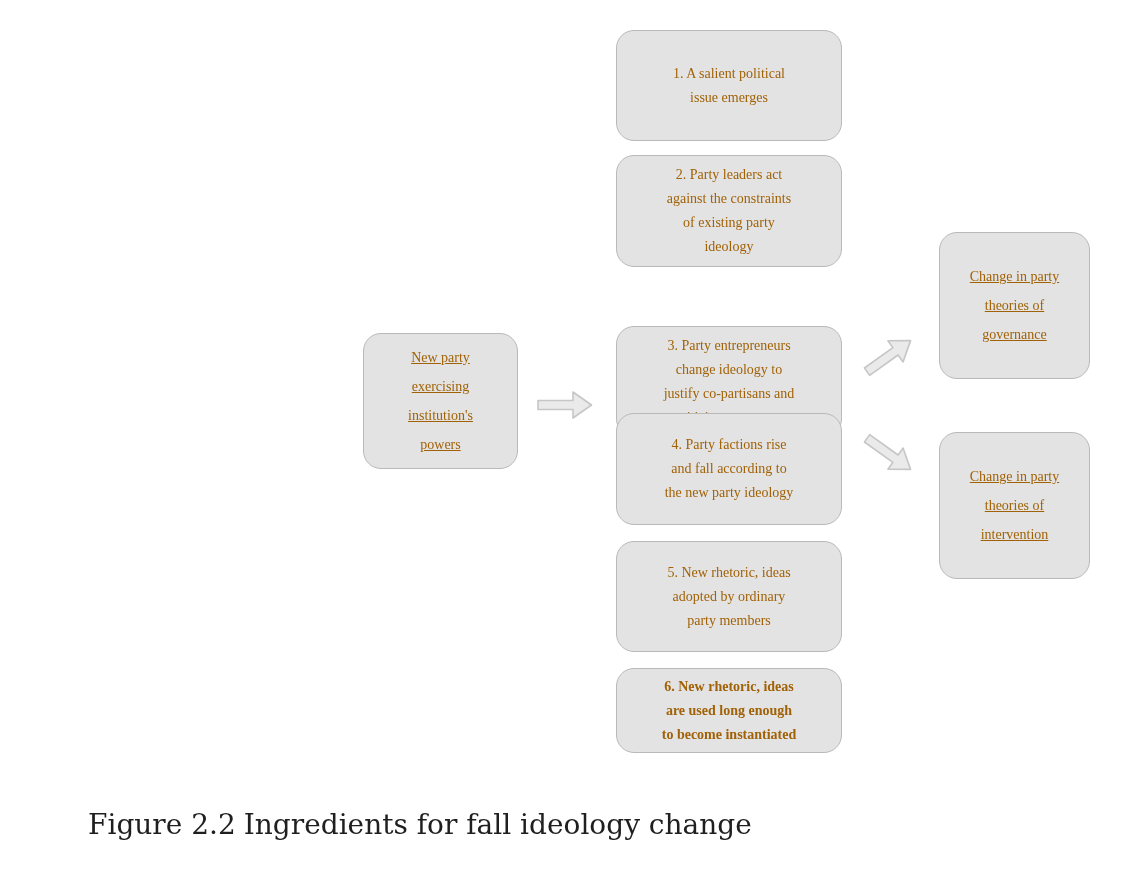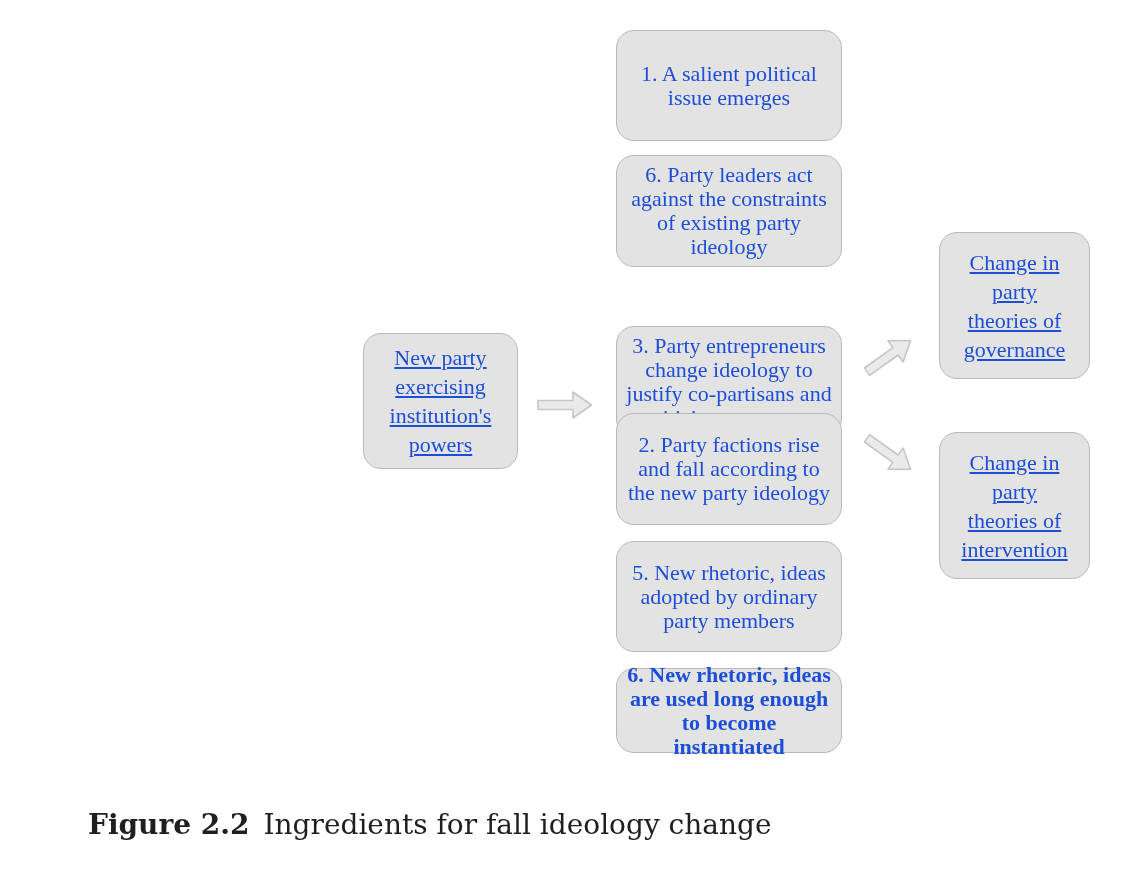--- a/index.html
+++ b/index.html
@@ -18,22 +18,22 @@
   .box {
     position: absolute;
     box-sizing: border-box;
     background: #e3e3e3;
     border: 1.5px solid #b9b9b9;
     border-radius: 18px;
     display: flex;
     align-items: center;
     justify-content: center;
     text-align: center;
-    color: #1d4ed8;
-    font-size: 22px;
+    color: #a16207;
+    font-size: 14px;
     white-space: pre-line;
     padding: 6px 8px;
   }
   .box-mid  { line-height: 24px; }
   .box-side { line-height: 29px; text-decoration: underline; }
 
   .src      { left: 363px; top: 333px; width: 155px; height: 136px; }
   .step1    { left: 616px; top:  30px; width: 226px; height: 111px; }
   .step2    { left: 616px; top: 155px; width: 226px; height: 112px; }
   .step3    { left: 616px; top: 286px; width: 226px; height: 111px; margin-top: 40px; }
@@ -56,22 +56,22 @@
   .caption {
     position: absolute;
     left: 88px;
     top: 808px;
     font-family: "DejaVu Serif", serif;
     font-size: 28px;
     color: #1f1f1f;
     white-space: nowrap;
   }
   .caption .bold {
-    font-weight: bold;
-    margin-right: 14px;
+    font-weight: normal;
+    margin-right: 8px;
   }
 </style>
 </head>
 <body>
 
 <div class="canvas">
 
   <div class="box box-side src">New party
 exercising
 institution's
@@ -79,31 +79,31 @@
 
   <div class="arrow arrow-right">
     <svg viewBox="0 0 56 30" xmlns="http://www.w3.org/2000/svg">
       <polygon points="1,10.5 36,10.5 36,2 54.5,15 36,28 36,19.5 1,19.5" fill="#eaeaea" stroke="#c6c6c6" stroke-width="1.6" stroke-linejoin="round"></polygon>
     </svg>
   </div>
 
   <div class="box box-mid step1">1. A salient political
 issue emerges</div>
 
-  <div class="box box-mid step2">6. Party leaders act
+  <div class="box box-mid step2">2. Party leaders act
 against the constraints
 of existing party
 ideology</div>
 
   <div class="box box-mid step3">3. Party entrepreneurs
 change ideology to
 justify co-partisans and
 criticize opponents</div>
 
-  <div class="box box-mid step4">2. Party factions rise
+  <div class="box box-mid step4">4. Party factions rise
 and fall according to
 the new party ideology</div>
 
   <div class="box box-mid step5">5. New rhetoric, ideas
 adopted by ordinary
 party members</div>
 
   <div class="box box-mid step6">6. New rhetoric, ideas
 are used long enough
 to become instantiated</div>

